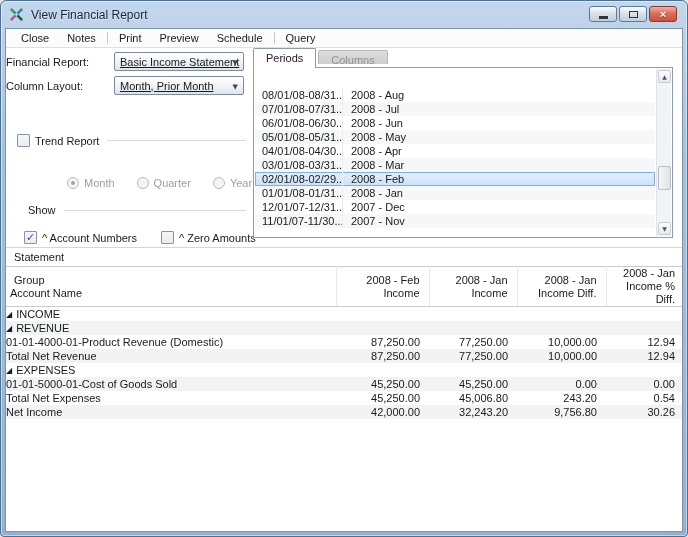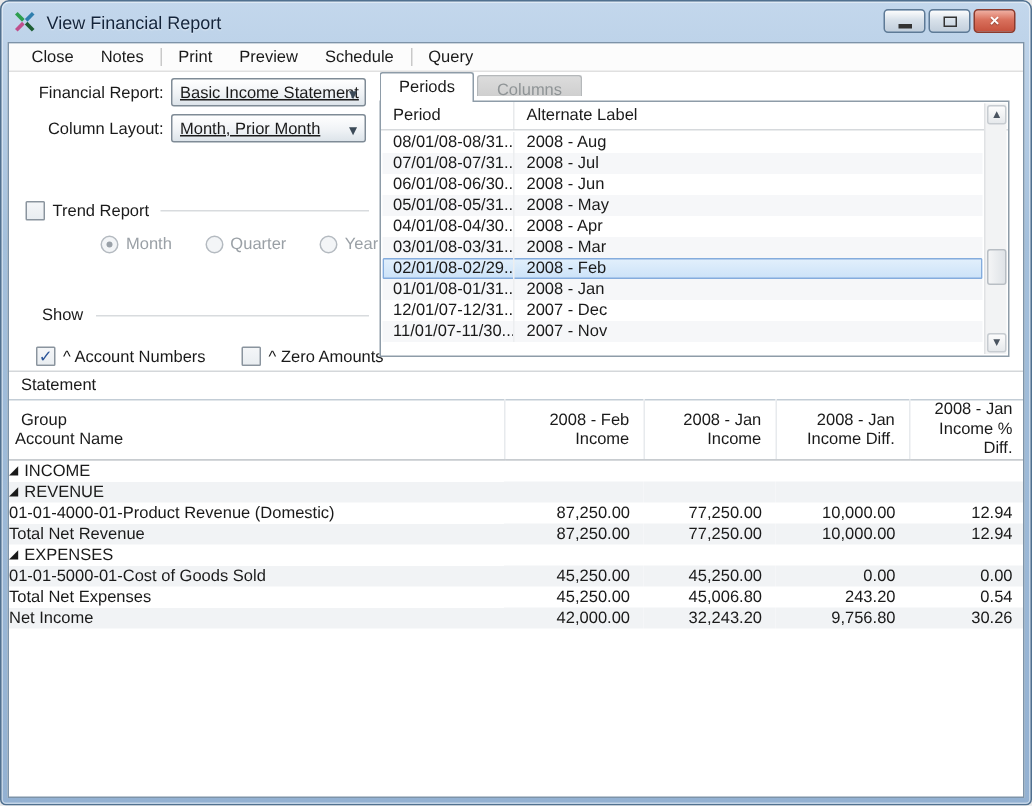--- a/index.html
+++ b/index.html
@@ -26,21 +26,21 @@
   .wbtn.close{background:linear-gradient(180deg,#f0b0a2,#d9705c 45%,#c6523e);border-color:#8c3a2c;}
   .wbtn.close .x{color:#fff;font-size:11px;font-weight:bold;line-height:1;text-shadow:0 1px 1px rgba(0,0,0,.35);}
   
   .bodyc{position:relative;background:#fff;border:1px solid #7d93a8;height:504px;overflow:hidden;}
   .menubar{height:19px;display:flex;align-items:center;background:#fcfcfc;border-bottom:1px solid #e0e0e0;padding-left:6px;}
   .menu-item{padding:2px 9px;cursor:default;text-align:center;}
   .menu-sep{width:1px;height:12px;background:#c9c9c9;margin:0 2px;}
   
   .topsec{position:absolute;left:0;top:20px;width:100%;height:198px;}
   .form-row{position:absolute;display:flex;align-items:center;}
-  .flabel{width:108px;text-align:right;padding-right:5px;}
+  .flabel{width:108px;text-align:left;padding-right:5px;}
   .combo{width:130px;height:19px;border:1px solid #7f8b96;border-radius:2px;
     background:linear-gradient(180deg,#ffffff,#f0f3f6 55%,#dde4ea);
     display:flex;align-items:center;padding-left:5px;position:relative;text-decoration:underline;}
   .combo .arrow{position:absolute;right:5px;top:6px;font-size:7px;color:#3c4a58;font-family:"DejaVu Sans",sans-serif;}
   .checkbox{width:13px;height:13px;border:1px solid #8a949e;border-radius:1px;
     background:linear-gradient(180deg,#f4f6f8,#e9edf1);display:flex;align-items:center;justify-content:center;flex:0 0 auto;}
   .checkbox .ck{color:#2a5498;font-size:11px;font-weight:bold;line-height:1;font-family:"DejaVu Sans",sans-serif;margin-top:-1px;}
   .radio{width:12px;height:12px;border:1px solid #b4bac0;border-radius:50%;background:#f3f5f7;position:relative;flex:0 0 auto;}
   .radio.sel::after{content:"";position:absolute;left:3px;top:3px;width:4px;height:4px;border-radius:50%;background:#9aa1a8;}
   .dim{color:#9aa0a6;}
@@ -144,21 +144,21 @@
         </div>
       </div>
 
 
       <div class="form-row" style="left:11px;top:85px;width:229px;">
         <span class="checkbox"></span>
         <span class="lbl-gap">Trend Report</span>
         <span class="grp-line"></span>
       </div>
 
-      <div class="form-row" style="left:13px;top:108px;padding-left:48px;">
+      <div class="form-row" style="left:13px;top:128px;padding-left:48px;">
         <span class="radio sel"></span>
         <span class="lbl-gap dim">Month</span>
         <span class="radio" style="margin-left:22px;"></span>
         <span class="lbl-gap dim">Quarter</span>
         <span class="radio" style="margin-left:22px;"></span>
         <span class="lbl-gap dim">Year</span>
       </div>
 
       <div class="form-row" style="left:22px;top:155px;width:218px;">
         <span>Show</span>
@@ -173,24 +173,20 @@
         <span class="checkbox" style="margin-left:24px;"></span>
         <span class="lbl-gap">^ Zero Amounts</span>
       </div>
 
       <div class="tabs">
         <div class="tab active">Periods</div>
         <div class="tab inactive">Columns</div>
       </div>
 
       <div class="listbox">
-        <div class="list-header">
-          <span class="h1">Period</span>
-          <span class="h2">Alternate Label</span>
-        </div>
         <div class="list-rows">
           <div class="lrow">
               <span class="c1">08/01/08-08/31...</span>
               <span class="c2">2008 - Aug</span>
             </div>
           <div class="lrow">
               <span class="c1">07/01/08-07/31...</span>
               <span class="c2">2008 - Jul</span>
             </div>
           <div class="lrow">

